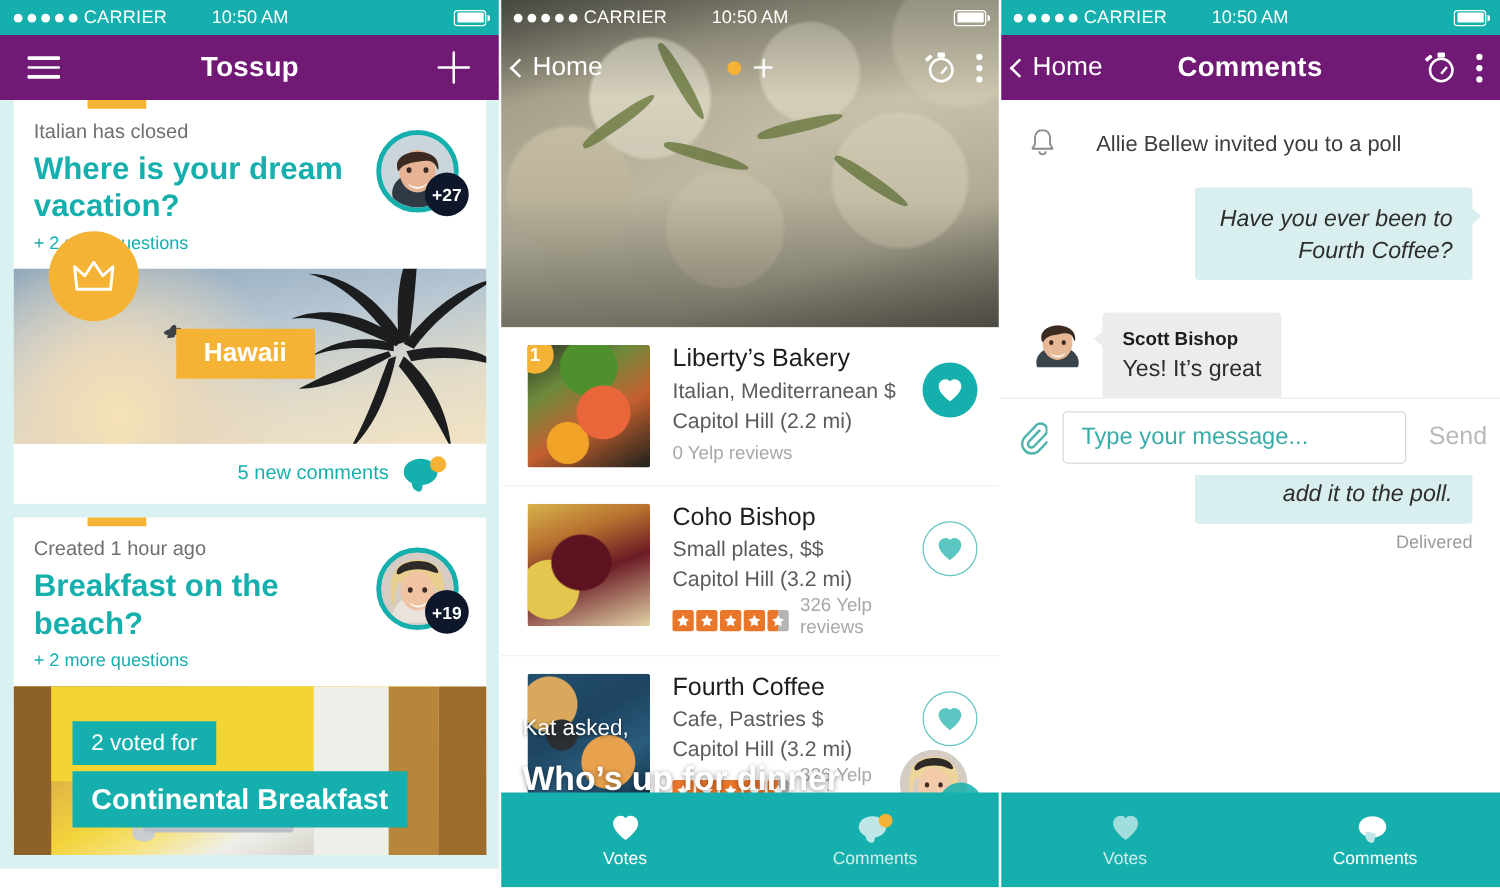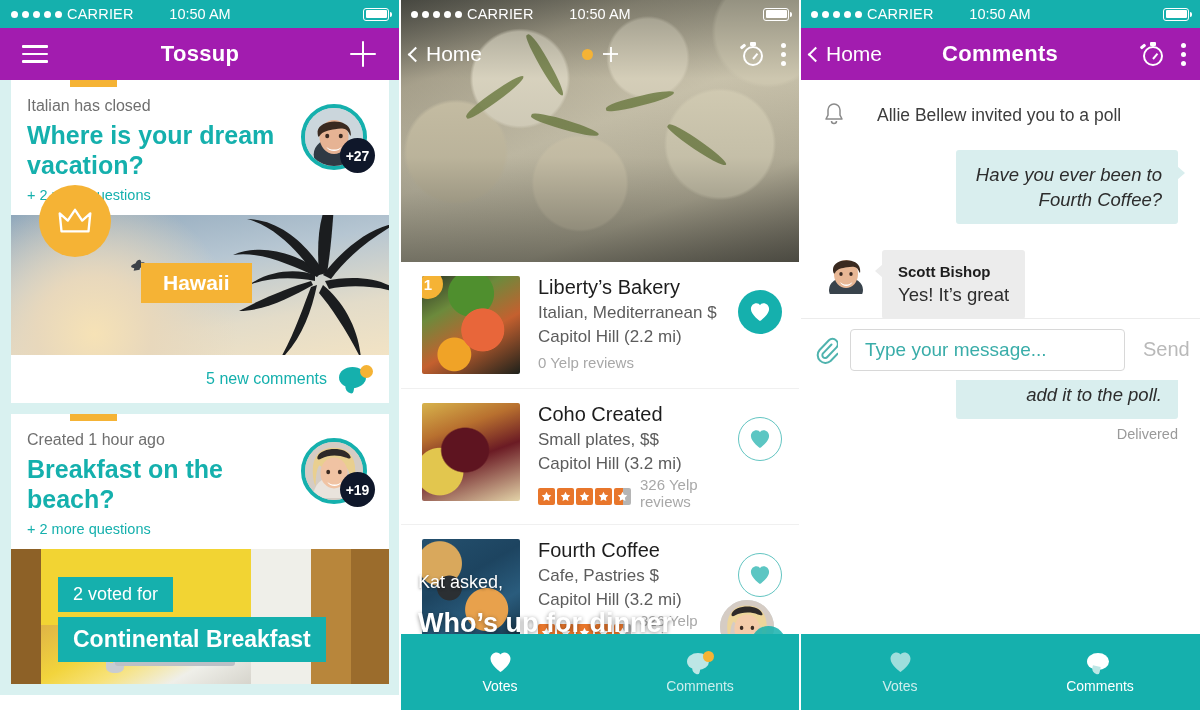--- a/index.html
+++ b/index.html
@@ -18,21 +18,21 @@
   .sb-carrier { font-size:14.5px; letter-spacing:.2px; }
   .sb-time { position:absolute; left:50%; transform:translateX(-50%); font-size:14.5px; }
   .sb-batt { position:absolute; right:11px; width:26px; height:13px; border:1.6px solid #fff;
      border-radius:3px; }
   .sb-batt::after { content:""; position:absolute; right:-4px; top:3.5px; width:2.5px; height:5px;
      background:#fff; border-radius:0 2px 2px 0; }
   .sb-batt i { position:absolute; left:1.5px; top:1.5px; bottom:1.5px; right:1.5px; background:#fff;
      border-radius:1px; display:block; }
 
   
-  .navbar { height:52px; background:#a21caf; color:#fff; display:flex; align-items:center;
+  .navbar { height:52px; background:#701a75; color:#fff; display:flex; align-items:center;
      position:relative; flex:none; z-index:6; }
   .navbar.onimg { background:transparent; }
   .nav-title { position:absolute; left:50%; transform:translateX(-50%); font-size:22px;
      font-weight:bold; letter-spacing:.3px; }
   .nav-back { display:flex; align-items:center; gap:3px; padding-left:10px; font-size:21px; cursor:pointer; }
   .chev { width:11px; height:11px; border-left:2.4px solid #fff; border-bottom:2.4px solid #fff;
      transform:rotate(45deg); display:inline-block; margin-right:2px; }
   .hamb { width:26px; height:18px; margin-left:22px; display:flex; flex-direction:column;
      justify-content:space-between; cursor:pointer; }
   .hamb i { display:block; height:2.6px; background:#fff; border-radius:1px; }
@@ -84,21 +84,21 @@
   .palm { position:absolute; right:-10px; top:-34px; width:200px; height:200px; }
   .plane { position:absolute; left:120px; top:48px; width:14px; height:5px; background:#3c4148;
      border-radius:60% 20% 20% 60%; transform:rotate(-8deg); }
   .plane::after { content:""; position:absolute; left:4px; top:-3px; width:6px; height:10px;
      background:#3c4148; border-radius:50% 50% 0 0; transform:skewX(-22deg); }
   .win-chip { position:absolute; left:130px; top:48px; background:#f5b335; color:#fff;
      font-size:21px; font-weight:bold; padding:8px 22px; }
   .crown { position:absolute; left:28px; top:105px; width:72px; height:72px; border-radius:50%;
      background:#f5b335; display:flex; align-items:center; justify-content:center; z-index:3; }
   .card-foot { height:48px; display:flex; align-items:center; justify-content:flex-end;
-     padding-right:16px; gap:12px; }
+     padding-right:32px; gap:12px; }
   .foot-text { font-size:16px; color:#15b0ad; }
   .bubble-ic { position:relative; width:34px; height:28px; }
   .bubble-ic .b1 { position:absolute; left:0; top:2px; width:27px; height:21px; border-radius:50%;
      background:#15b0ad; }
   .bubble-ic .b1::after { content:""; position:absolute; left:6px; bottom:-5px; width:9px; height:9px;
      background:#15b0ad; border-radius:0 0 3px 8px; transform:rotate(12deg); }
   .bubble-ic .b2 { position:absolute; right:0; top:0; width:13px; height:13px; border-radius:50%;
      background:#f5b335; }
   .photo-break { background:linear-gradient(150deg,#b5862f 0%,#d8a74a 20%,#f2d43c 42%,
       #f7e27a 52%,#efefe9 64%,#d5d3cb 78%,#a77b3e 100%); }
@@ -431,21 +431,21 @@
         <div class="heart-btn filled">
           <svg viewBox="0 0 24 22">
               <path d="M12 21S2 14.2 2 7.8C2 4.1 4.9 1.5 8.1 1.5c2 0 3.3 1.1 3.9 2 .6-.9 1.9-2 3.9-2C19.1 1.5 22 4.1 22 7.8 22 14.2 12 21 12 21z" fill="#ffffff"></path>
             </svg>
         </div>
       </div>
 
       <div class="row">
         <div class="thumb t2"></div>
         <div class="rinfo">
-          <div class="rname">Coho Created</div>
+          <div class="rname">Coho Bishop</div>
           <div class="rmeta">Small plates,  $$</div>
           <div class="rmeta">Capitol Hill (3.2 mi)</div>
           <div class="starline">
             <div class="stars">
               <span class="st">
                   <svg viewBox="0 0 12 12">
                     <path d="M6 .8l1.6 3.4 3.6.5-2.6 2.6.6 3.7L6 9.3 2.8 11l.6-3.7L.8 4.7l3.6-.5z" fill="#fff"></path>
                   </svg>
                 </span>
               <span class="st">

